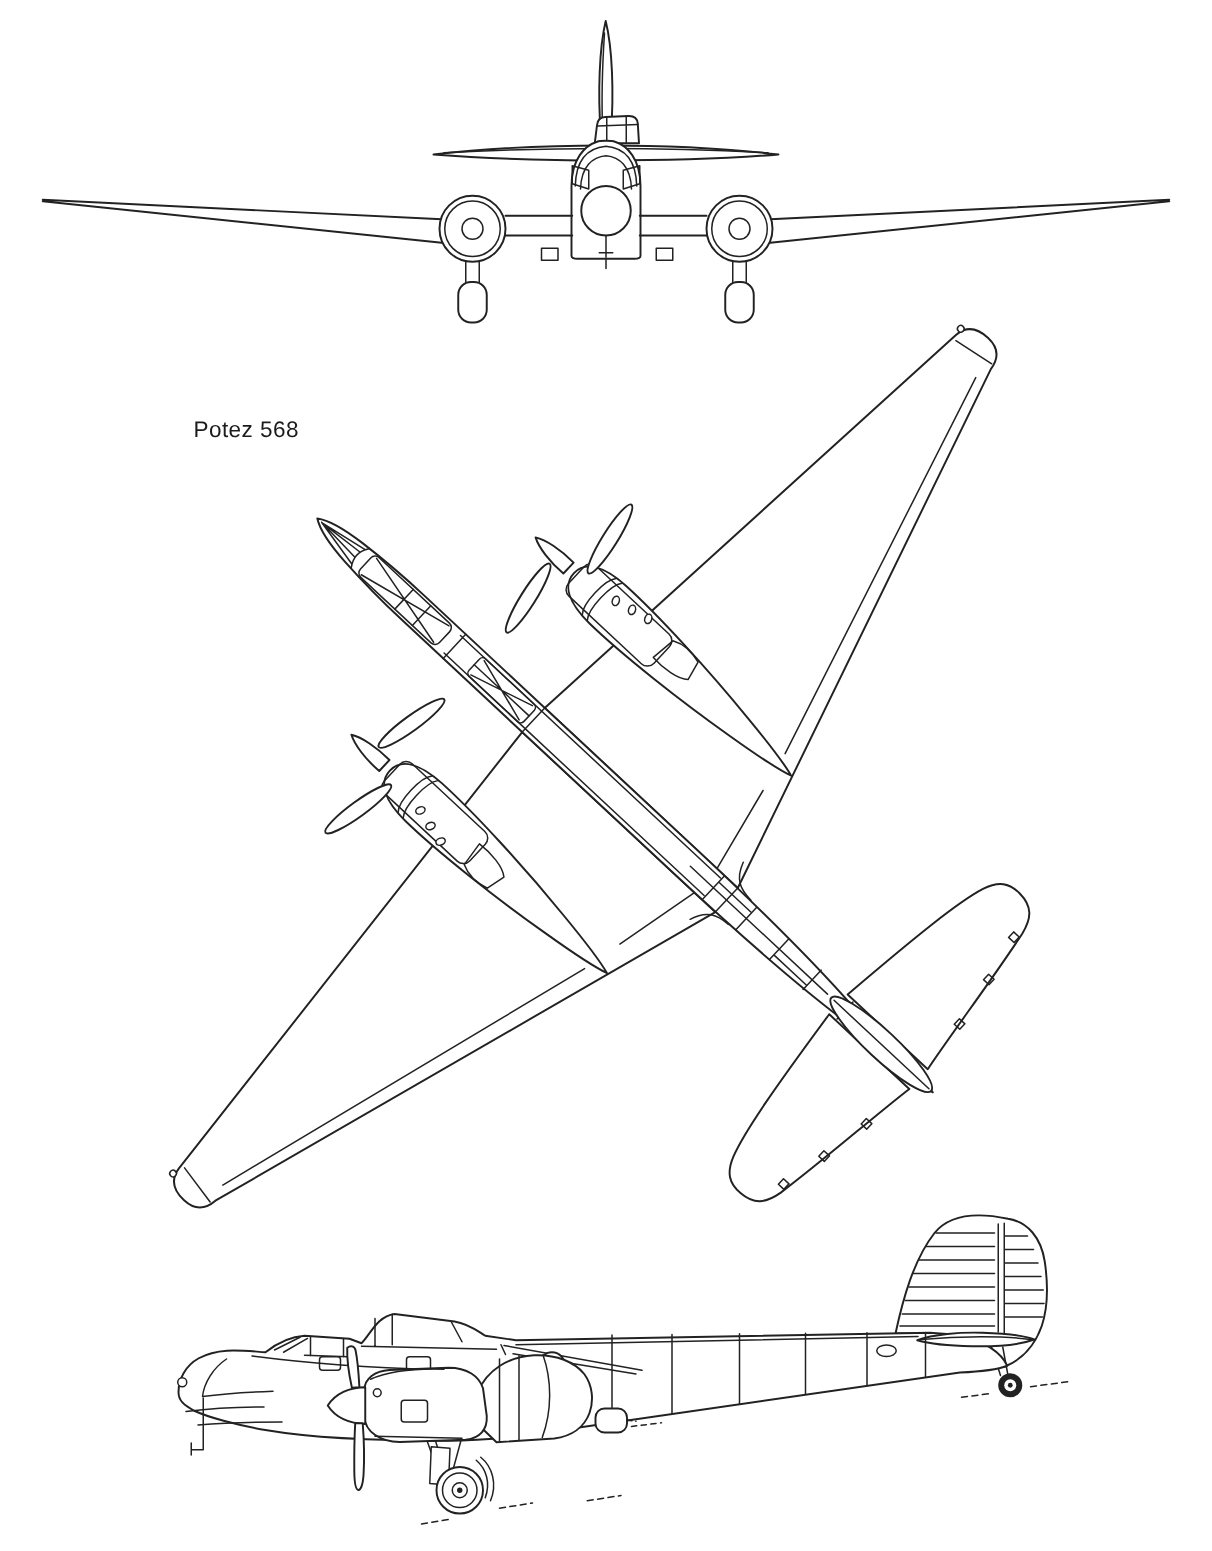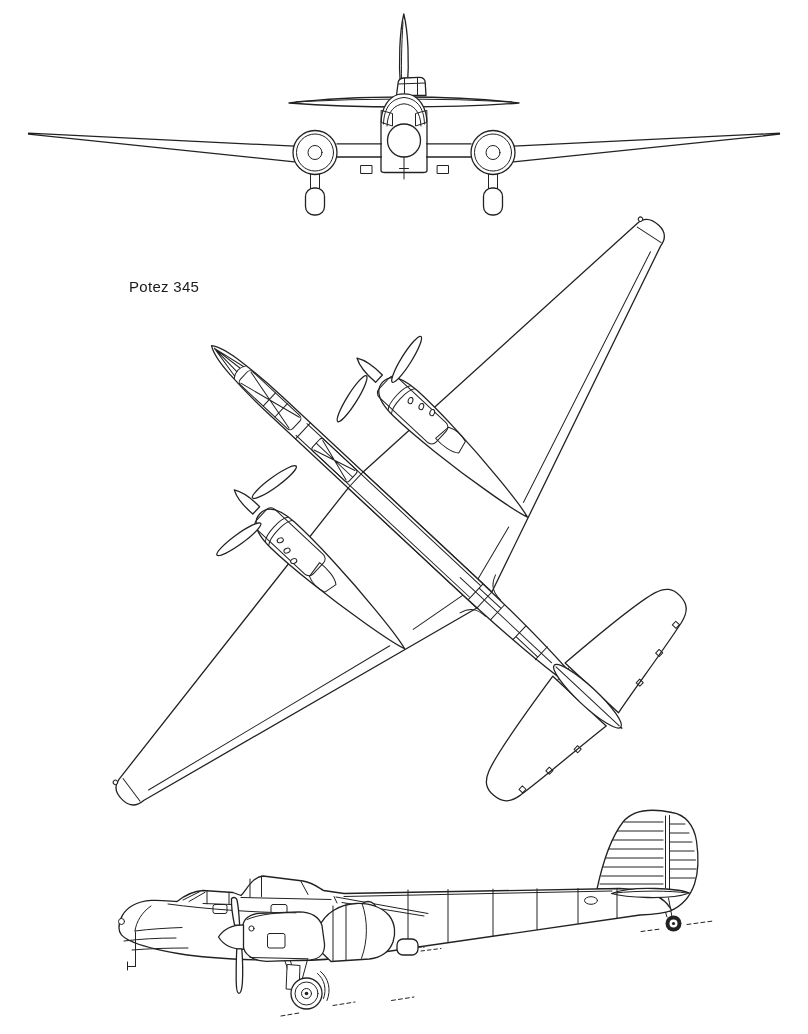--- a/index.html
+++ b/index.html
@@ -17,21 +17,21 @@
   .label{
     position:absolute;left:129px;top:278px;
     font-size:15px;color:#1b1b1b;letter-spacing:.3px;
   }
 </style>
 </head>
 <body style="background: rgb(255, 255, 255);">
 
 <div class="stage">
 
-  <div class="label">Potez 345</div>
+  <div class="label">Potez 568</div>
 
   <svg width="808" height="1034" viewBox="0 0 808 1034">
 
     <g>
 
       <path class="ln f" d="M400.5,89 C398.5,62 399.5,32 403.8,14 C408.3,32 409.3,62 407.3,89 Z"></path>
       <path class="ln thin" d="M403,22 C401.5,45 401,70 401.8,88"></path>
 
       <path class="ln f" d="M396.5,95.5 L398,83.5 C398.3,80 400,78.2 403.5,78 L419,77.3 C423,77.2 425,79 425.2,82.5 L426,95.5 Z"></path>
       <path class="ln thin" d="M404.5,78 V95.5 M417.5,77.5 V95.5 M398.5,84 L425.3,83"></path>

